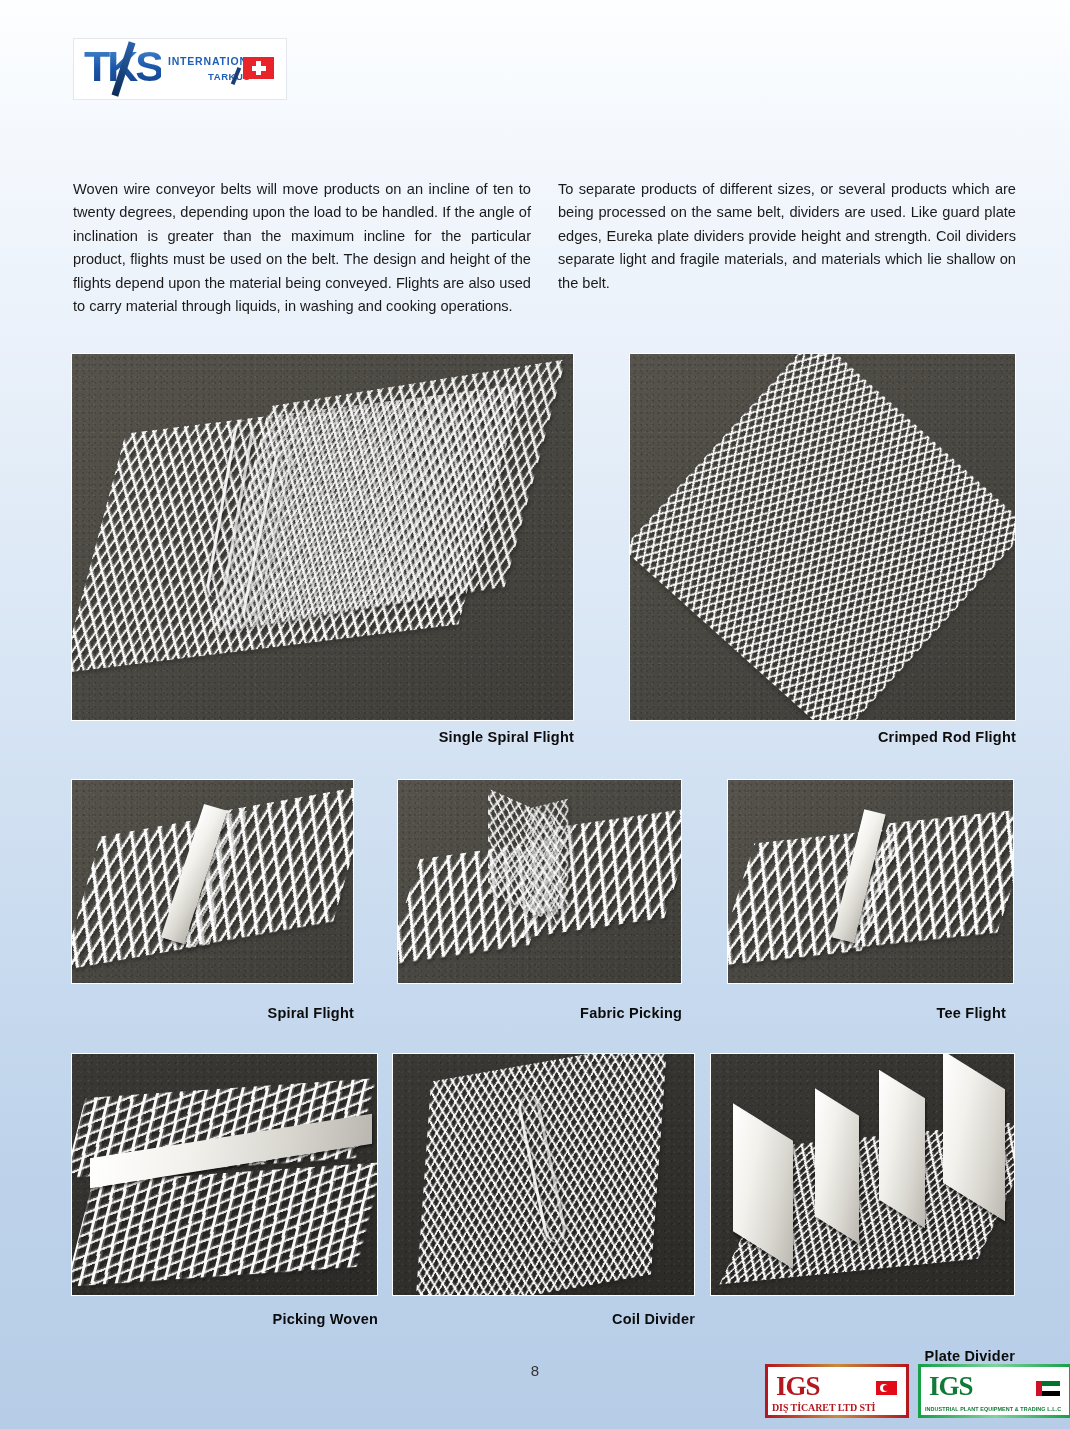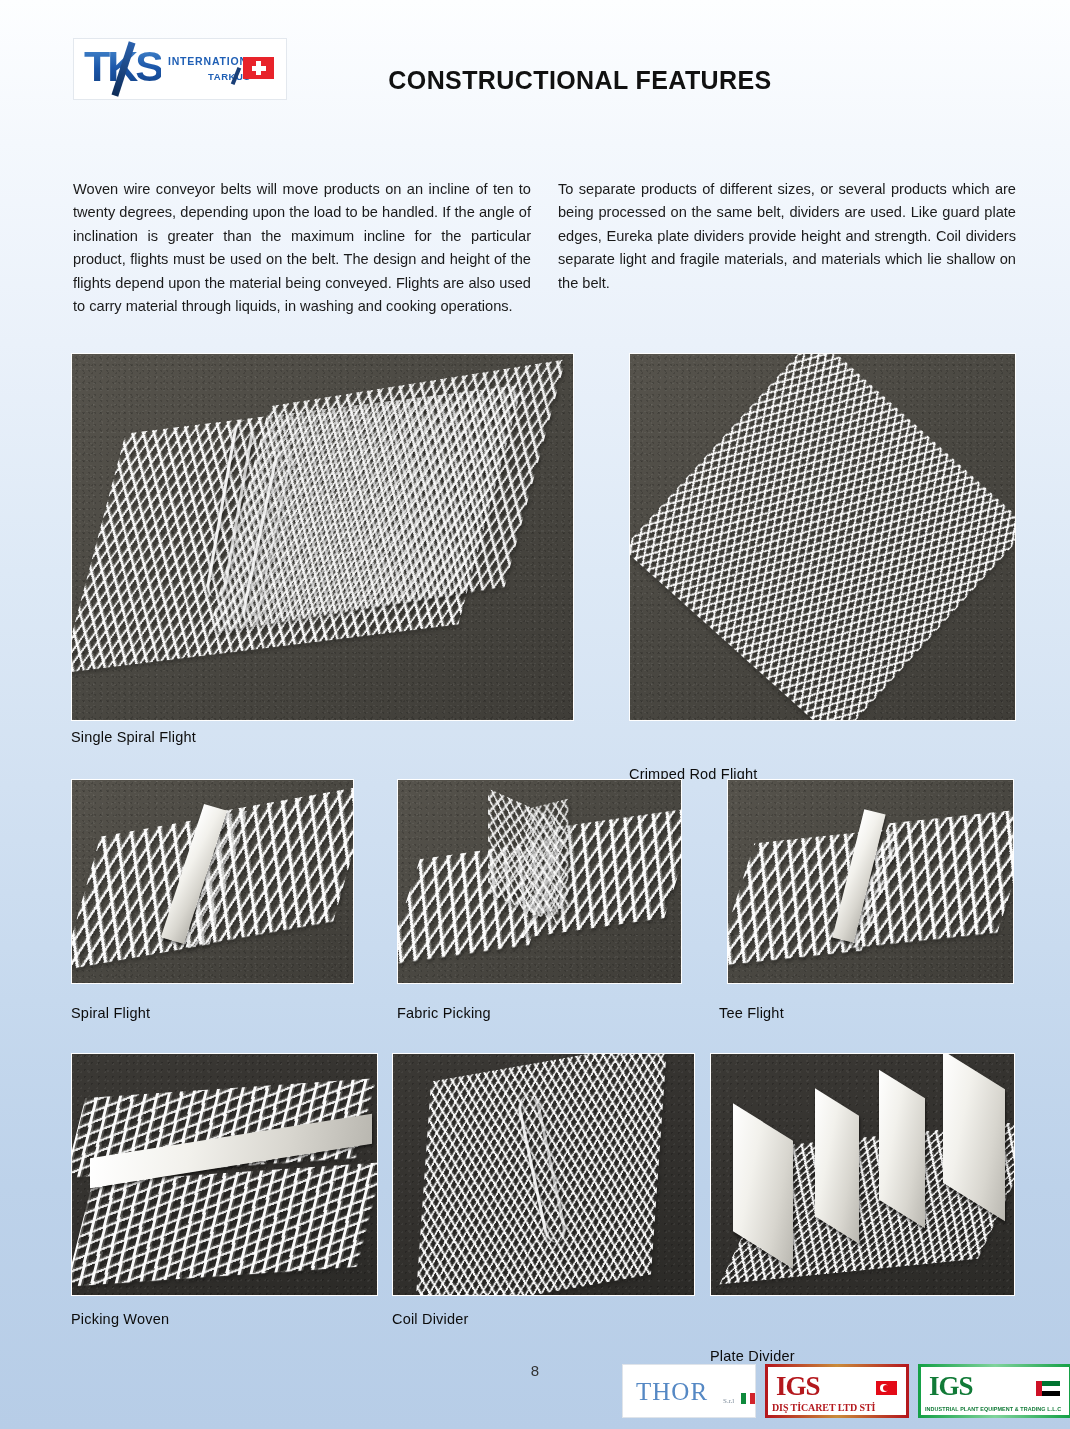--- a/index.html
+++ b/index.html
@@ -144,22 +144,22 @@
   }
 
   
   .blade{
     position:absolute;
     background:linear-gradient(100deg,#ffffff 0%,#f2f1ec 35%,#d8d6cf 70%,#b9b7b0 100%);
     box-shadow:1px 2px 3px rgba(0,0,0,.55);
   }
 
   .caption{
-    position:absolute;text-align:left;
-    font-size:14.5px;font-weight:normal;color:#0c0c0c;letter-spacing:.2px;
+    position:absolute;text-align:right;
+    font-size:14.5px;font-weight:bold;color:#0c0c0c;letter-spacing:.2px;
   }
 
   
   .page-num{
     position:absolute;left:0;top:1362px;width:1070px;text-align:center;
     font-size:15px;color:#333;
   }
   .footer-logos{position:absolute;left:622px;top:1364px;width:450px;height:56px;}
   .flogo{position:absolute;top:0;height:54px;box-sizing:border-box;}
 
@@ -241,21 +241,20 @@
     <span class="logo-slash"></span>
     <span class="logo-intl">INTERNATIONAL</span>
     <span class="logo-tarkus">TARKUS</span>
     <span class="logo-tarkus-slash"></span>
     <span class="swiss-flag">
       <i class="cross-v"></i>
         <i class="cross-h"></i>
     </span>
   </div>
 
-  <div class="title-main">CONSTRUCTIONAL FEATURES</div>
 </div>
 
 <div class="columns">
   <p class="col col-left">Woven wire conveyor belts will move products on an incline of ten to twenty degrees, depending upon the load to be handled. If the angle of inclination is greater than the maximum incline for the particular product, flights must be used on the belt. The design and height of the flights depend upon the material being conveyed. Flights are also used to carry material through liquids, in washing and cooking operations.</p>
   <p class="col col-right">To separate products of different sizes, or several products which are being processed on the same belt, dividers are used. Like guard plate edges, Eureka plate dividers provide height and strength. Coil dividers separate light and fragile materials, and materials which lie shallow on the belt.</p>
 </div>
 
 <div class="photo" style="left:71px;top:353px;width:503px;height:368px;">
   <div class="grain"></div>
   <div class="mesh" style="left:20px;top:60px;width:400px;height:230px;transform:rotate(-7deg) skewX(-22deg);"></div>
@@ -270,21 +269,21 @@
               border-right:2px solid rgba(255,255,255,.6);
               border-radius:50%/13px;transform:rotate(12deg);
               filter:drop-shadow(1px 2px 2px rgba(0,0,0,.55));"></div>
 </div>
 <div class="caption" style="left:71px;top:729px;width:503px;">Single Spiral Flight</div>
 
 <div class="photo" style="left:629px;top:353px;width:387px;height:368px;">
   <div class="grain"></div>
   <div class="mesh fine" style="left:52px;top:40px;width:288px;height:288px;transform:rotate(42deg);"></div>
 </div>
-<div class="caption" style="left:629px;top:766px;width:387px;">Crimped Rod Flight</div>
+<div class="caption" style="left:629px;top:729px;width:387px;">Crimped Rod Flight</div>
 
 <div class="photo" style="left:71px;top:779px;width:283px;height:205px;">
   <div class="grain"></div>
   <div class="mesh coarse" style="left:8px;top:48px;width:150px;height:125px;transform:rotate(-10deg) skewX(-26deg);"></div>
   <div class="mesh coarse" style="left:132px;top:22px;width:150px;height:128px;transform:rotate(-10deg) skewX(-26deg);"></div>
   <div class="blade" style="left:110px;top:24px;width:24px;height:140px;transform:rotate(18deg) skewY(-2deg);"></div>
 </div>
 <div class="caption" style="left:71px;top:1005px;width:283px;">Spiral  Flight</div>
 
 <div class="photo" style="left:397px;top:779px;width:285px;height:205px;">
@@ -330,29 +329,20 @@
   <div class="blade" style="left:104px;top:48px;width:44px;height:128px;transform:skewY(32deg);"></div>
   <div class="blade" style="left:168px;top:30px;width:46px;height:130px;transform:skewY(32deg);"></div>
   <div class="blade" style="left:232px;top:16px;width:62px;height:132px;transform:skewY(32deg);"></div>
 </div>
 <div class="caption" style="left:710px;top:1311px;width:305px;margin-top:37px;">Plate  Divider</div>
 
 <div class="page-num">8</div>
 
 <div class="footer-logos">
 
-  <div class="flogo flogo-thor">
-    <span class="thor-word">THOR</span>
-    <span class="thor-srl">S.r.l</span>
-    <span class="it-flag">
-      <i class="it-g"></i>
-        <i class="it-w"></i>
-        <i class="it-r"></i>
-    </span>
-  </div>
 
   <div class="flogo flogo-igs-tr">
     <span class="igs-word igs-red">IGS</span>
     <span class="igs-tag">DIŞ TİCARET LTD STİ</span>
     <span class="tr-flag">
         <i class="tr-star"></i>
       </span>
   </div>
 
   <div class="flogo flogo-igs-ae">

